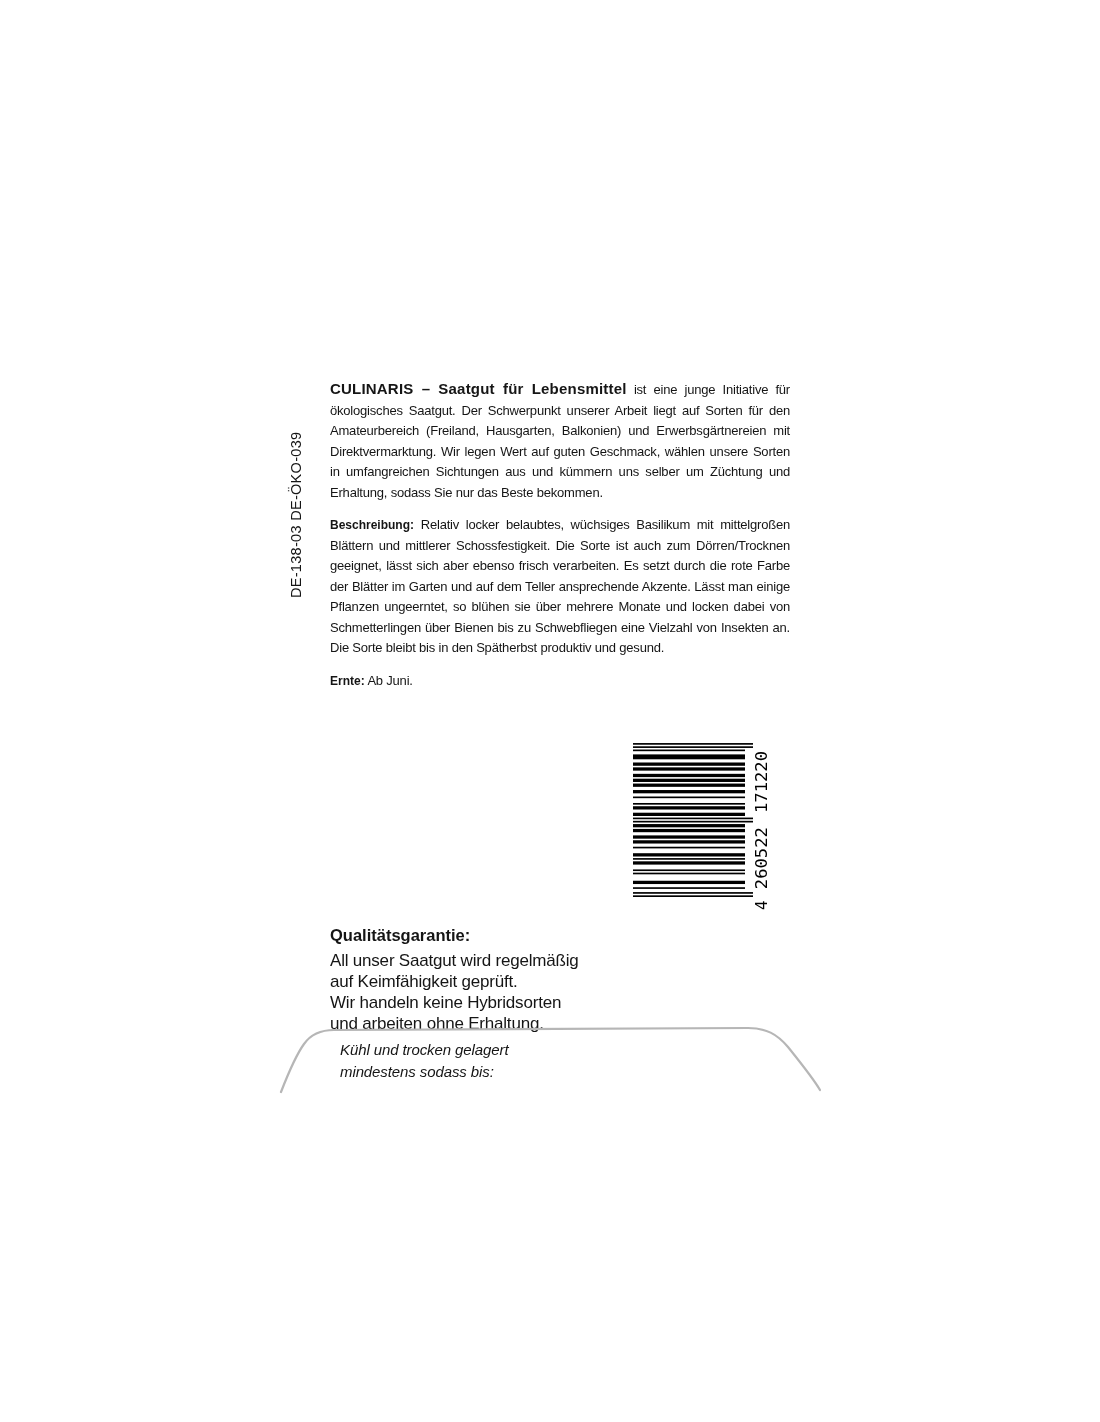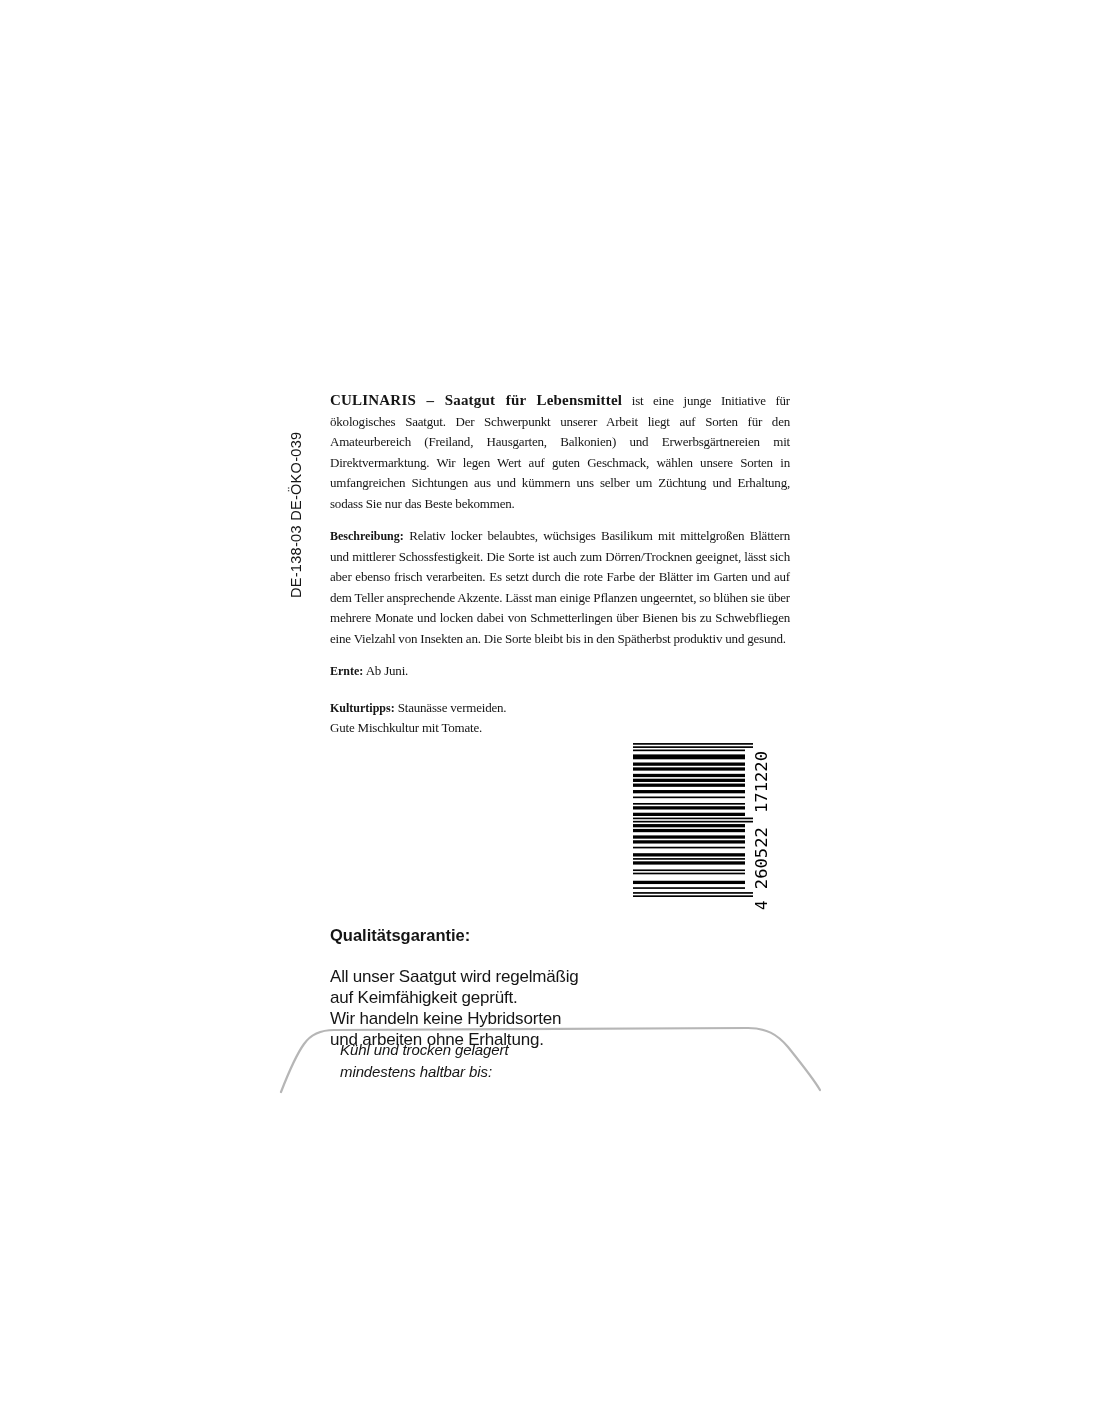--- a/index.html
+++ b/index.html
@@ -12,40 +12,40 @@
     overflow:hidden;
   }
   
   .eco{
     position:absolute;left:288px;top:598px;
     transform-origin:0 0;transform:rotate(-90deg);
     font-size:14.5px;letter-spacing:.3px;white-space:nowrap;
   }
   
   .column{
-    position:absolute;left:330px;top:390px;width:460px;font-family:Liberation Serif, serif;
+    position:absolute;left:330px;top:379px;width:460px;
   }
   .para{
     margin:0 0 12px 0;
     font-size:13px;line-height:20.5px;letter-spacing:-.2px;
     text-align:justify;
   }
   .para.nojust{text-align:left;}
   .para b{font-size:12px;letter-spacing:0;}
   .para.intro b{font-size:15px;letter-spacing:.2px;}
   .gap-lg{margin-bottom:16px;}
   
   .barcode-wrap{
     position:absolute;left:633px;top:911px;width:170px;height:145px;
     transform-origin:0 0;transform:rotate(-90deg);
   }
   .barcode-wrap svg{display:block;}
   
   .quality{position:absolute;left:330px;top:926px;}
-  .quality .qtitle{font-size:16.5px;font-weight:bold;letter-spacing:0;margin-bottom:21px;}
+  .quality .qtitle{font-size:16.5px;font-weight:bold;letter-spacing:0;margin-bottom:5px;}
   .quality .qline{font-size:17px;line-height:21px;letter-spacing:-.2px;}
   
   .flap-curve{position:absolute;left:270px;top:1018px;}
   
   .note{position:absolute;left:340px;top:1039px;font-style:italic;
     font-size:15px;line-height:21.5px;letter-spacing:-.1px;}
   
   .footer{position:absolute;left:0;top:1108px;width:1080px;text-align:center;
     font-size:13px;letter-spacing:-.1px;}
 </style>
@@ -61,23 +61,20 @@
     <p class="para intro"><b>CULINARIS – Saatgut für Lebensmittel</b>
       <span>ist eine junge Initiative für ökologisches Saatgut. Der Schwerpunkt unserer Arbeit liegt auf Sorten für den Amateurbereich (Freiland, Hausgarten, Balkonien) und Erwerbsgärtnereien mit Direktvermarktung. Wir legen Wert auf guten Geschmack, wählen unsere Sorten in umfangreichen Sichtungen aus und kümmern uns selber um Züchtung und Erhaltung, sodass Sie nur das Beste bekommen.</span></p>
 
     <p class="para"><b>Beschreibung:</b>
       <span>Relativ locker belaubtes, wüchsiges Basilikum mit mittelgroßen Blättern und mittlerer Schossfestigkeit. Die Sorte ist auch zum Dörren/Trocknen geeignet, lässt sich aber ebenso frisch verarbeiten. Es setzt durch die rote Farbe der Blätter im Garten und auf dem Teller ansprechende Akzente. Lässt man einige Pflanzen ungeerntet, so blühen sie über mehrere Monate und locken dabei von Schmetterlingen über Bienen bis zu Schwebfliegen eine Vielzahl von Insekten an. Die Sorte bleibt bis in den Spätherbst produktiv und gesund.</span></p>
 
 
     <p class="para nojust gap-lg"><b>Ernte:</b>
       <span>Ab Juni.</span></p>
 
-    <p class="para nojust gap-lg"><b>Kulturtipps:</b>
-      <span>Staunässe vermeiden.</span>
-      <span style="display:block">Gute Mischkultur mit Tomate.</span></p>
 
 
   </div>
 
   <div class="barcode-wrap">
     <svg id="barcode-svg" width="170" height="145" viewBox="-14 0 170 145" xmlns="http://www.w3.org/2000/svg">
         <rect x="0.00" y="0" width="1.67" height="120" fill="#000000"></rect>
         <rect x="3.24" y="0" width="1.67" height="120" fill="#000000"></rect>
         <rect x="8.10" y="0" width="1.67" height="112" fill="#000000"></rect>
         <rect x="12.96" y="0" width="3.29" height="112" fill="#000000"></rect>
@@ -120,17 +117,17 @@
     <div class="qline">Wir handeln keine Hybridsorten</div>
     <div class="qline">und arbeiten ohne Erhaltung.</div>
   </div>
 
   <svg class="flap-curve" width="570" height="84" viewBox="0 0 570 84" xmlns="http://www.w3.org/2000/svg">
     <path d="M 11 74 C 18 56 26 37 34 26 C 41 16 50 12 64 12 L 478 10 C 496 10 507 16 518 29 C 530 44 543 60 550 72" fill="none" stroke="#b6b6b6" stroke-width="2.2" stroke-linecap="round"></path>
   </svg>
 
   <div class="note">
     <div>Kühl und trocken gelagert</div>
-    <div>mindestens haltbar bis:</div>
+    <div>mindestens sodass bis:</div>
   </div>
 
 
 </div>
 
 </body></html>

